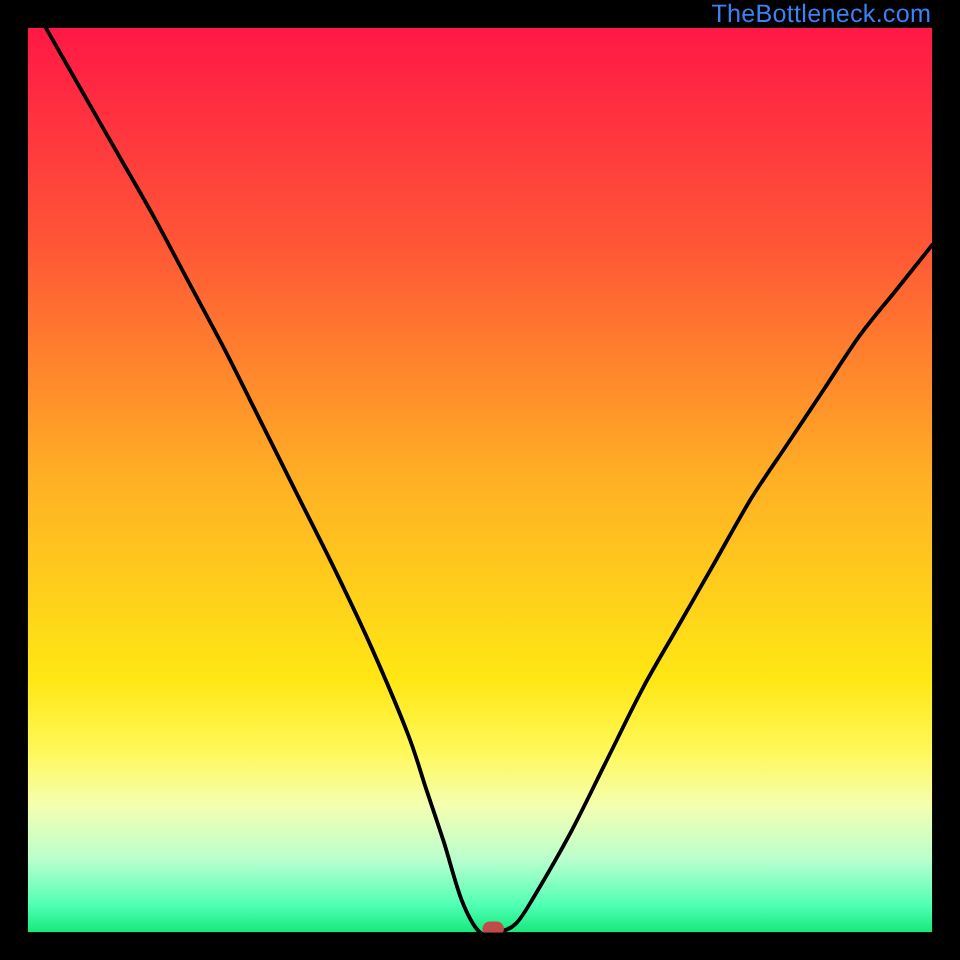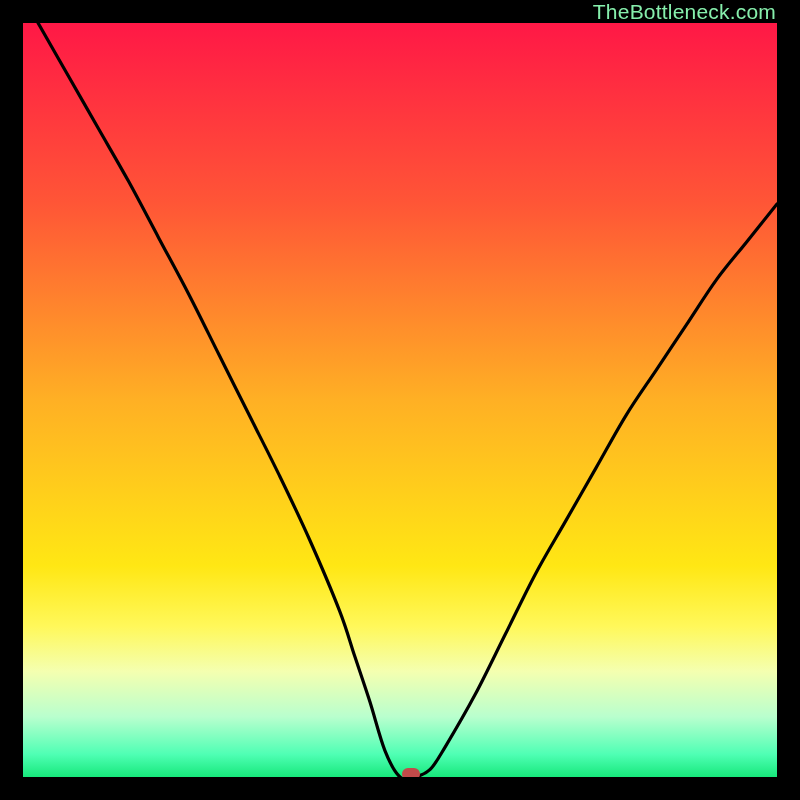--- a/index.html
+++ b/index.html
@@ -25,21 +25,21 @@
     width: 754px;
     height: 754px;
     overflow: hidden;
   }
   .watermark {
     position: absolute;
     top: 0px;
     right: 24px;
     font-family: Arial, Helvetica, sans-serif;
     font-size: 21px;
-    color: #86efac;
+    color: #3b82f6;
     font-weight: 500;
     letter-spacing: 0.2px;
   }
   .marker {
     position: absolute;
     width: 18px;
     height: 12px;
     border-radius: 6px;
     background: #c24a4a;
     transform: translate(-50%, -50%);

